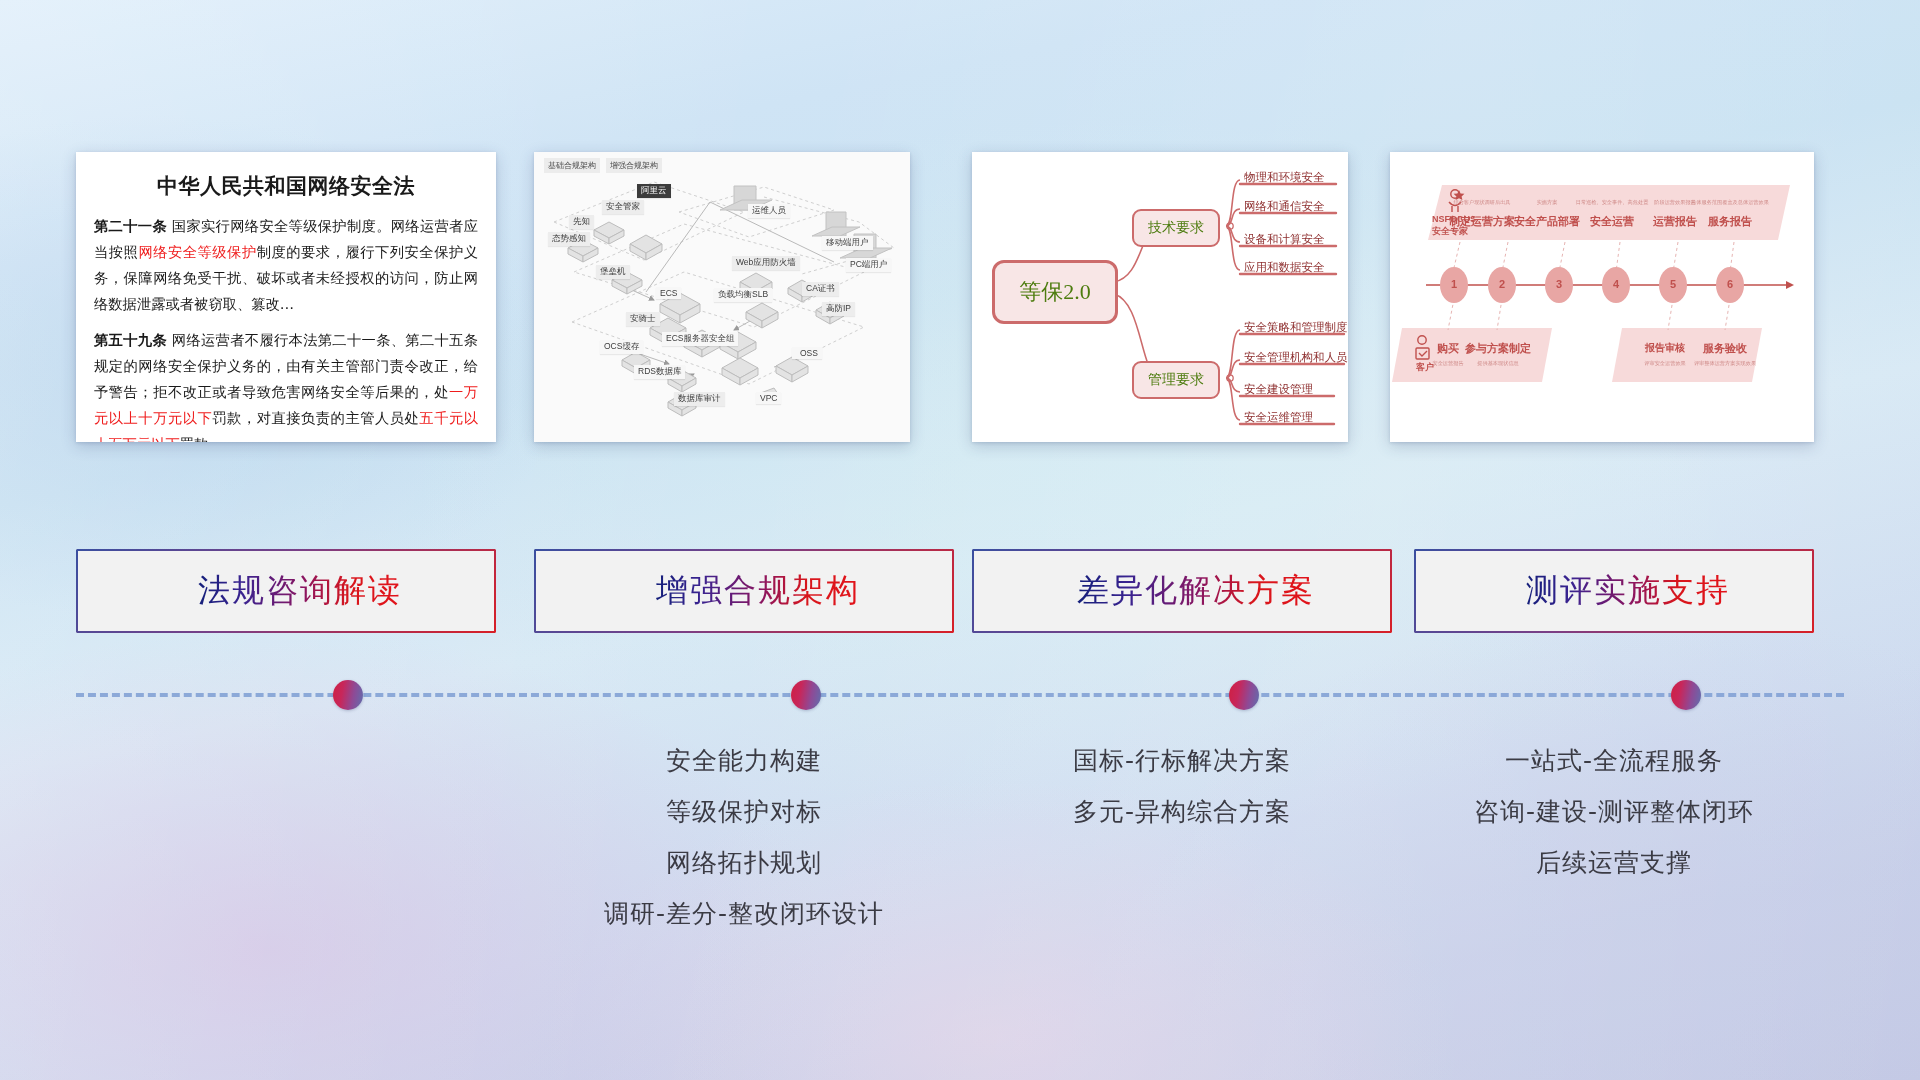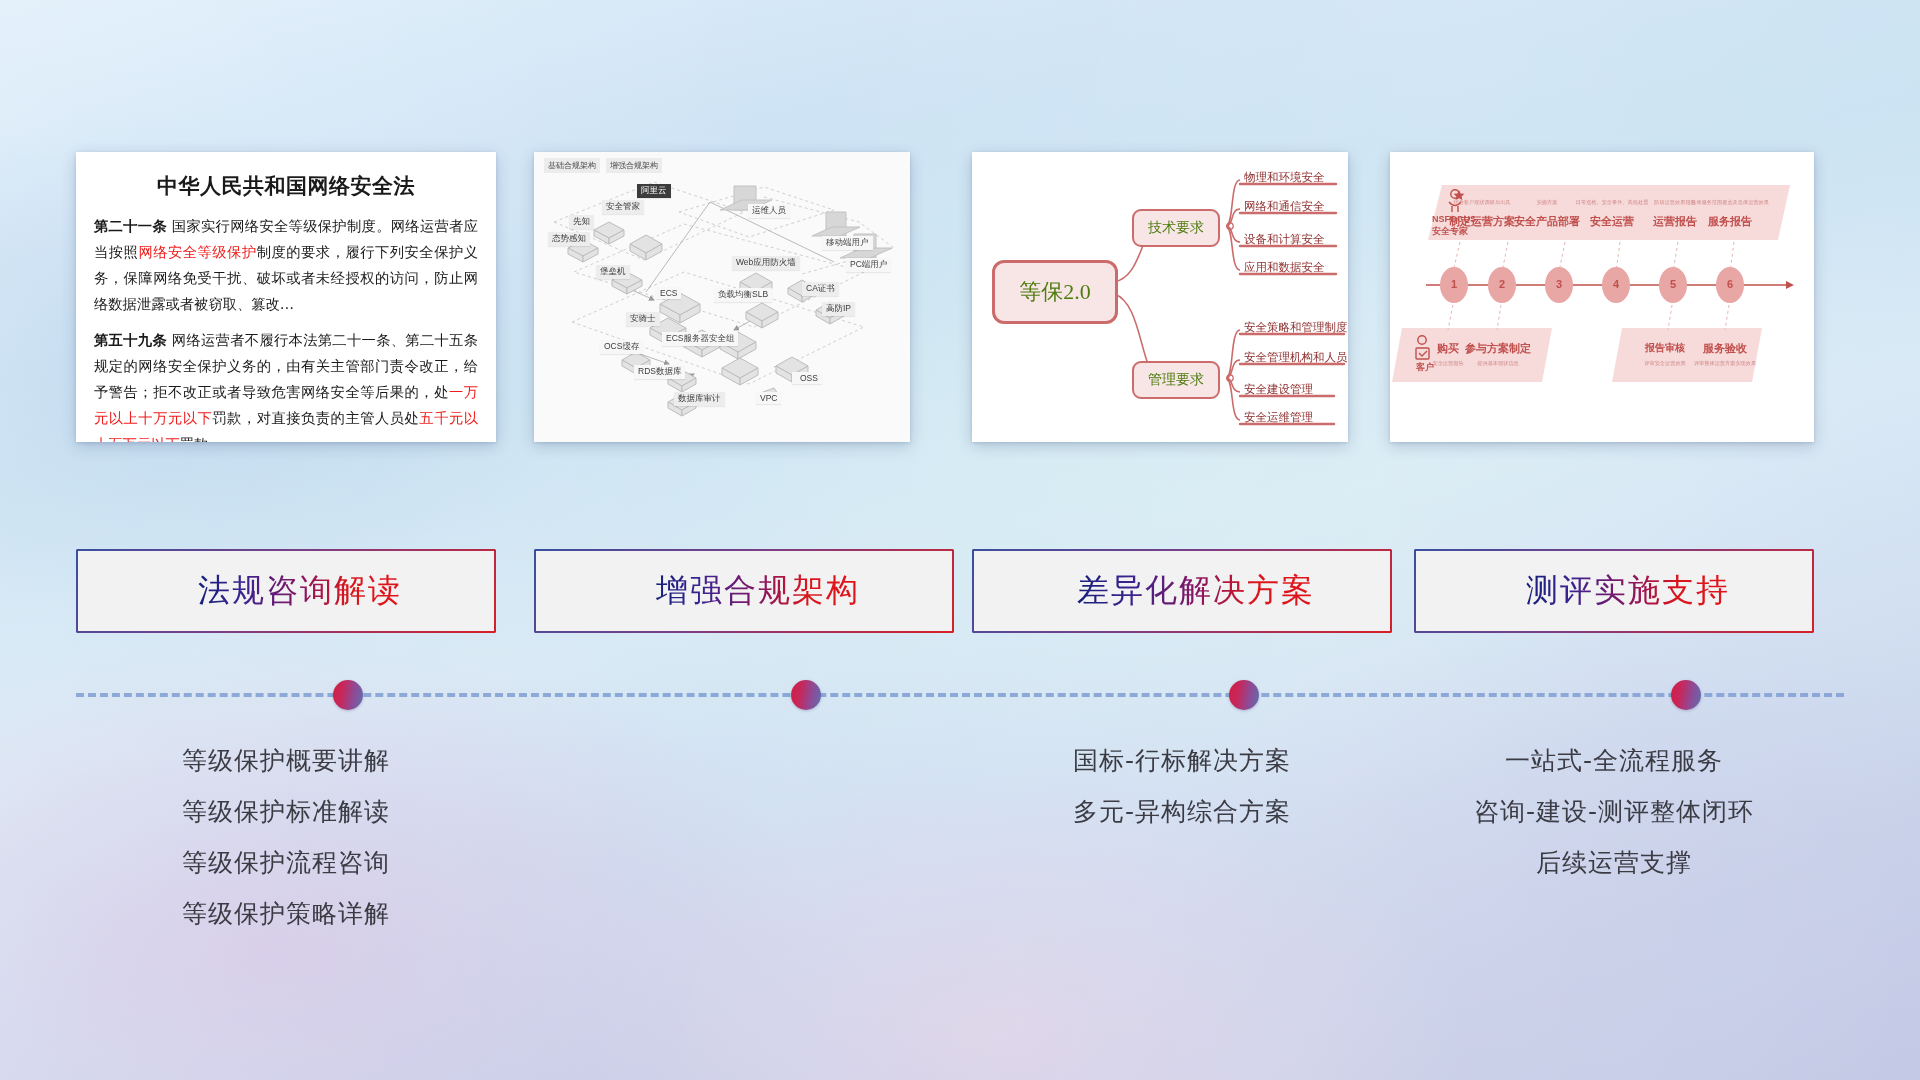--- a/index.html
+++ b/index.html
@@ -238,21 +238,21 @@
           <div class="nodelbl plain" style="left: 66px; top: 188px;">OCS缓存</div>
           <div class="nodelbl plain" style="left: 100px; top: 213px;">RDS数据库</div>
           <div class="nodelbl" style="left: 140px; top: 240px;">数据库审计</div>
           <div class="nodelbl" style="left: 198px; top: 104px;">Web应用防火墙</div>
           <div class="nodelbl plain" style="left: 180px; top: 136px;">负载均衡SLB</div>
           <div class="nodelbl plain" style="left: 214px; top: 52px;">运维人员</div>
           <div class="nodelbl" style="left: 268px; top: 130px;">CA证书</div>
           <div class="nodelbl" style="left: 288px; top: 150px;">高防IP</div>
           <div class="nodelbl plain" style="left: 288px; top: 84px;">移动端用户</div>
           <div class="nodelbl plain" style="left: 312px; top: 106px;">PC端用户</div>
-          <div class="nodelbl plain" style="left: 258px; top: 220px; padding-left: 8px;">OSS</div>
+          <div class="nodelbl plain" style="left: 258px; top: 195px; padding-left: 8px;">OSS</div>
           <div class="nodelbl plain" style="left: 222px; top: 240px;">VPC</div>
           <div class="nodelbl plain" style="left: 128px; top: 180px;">ECS服务器安全组</div>
         </div>
     </div>
   </div>
 
   <div class="card c3">
     <div class="mind">
       <svg viewBox="0 0 376 290" width="376" height="290">
         <g stroke="#cc6b6b" stroke-width="1.6" fill="none">
@@ -390,25 +390,25 @@
 
 <div class="timeline">
   <div class="dash"></div>
   <div class="dot" style="left:257px;"></div>
   <div class="dot" style="left:715px;"></div>
   <div class="dot" style="left:1153px;"></div>
   <div class="dot" style="left:1595px;"></div>
 </div>
 
 <div class="lists">
-  <div class="lst l1" id="lst0">
-      <div>等级保护概要讲解</div>
-      <div>等级保护标准解读</div>
-      <div>等级保护流程咨询</div>
-      <div>等级保护策略详解</div>
+  <div class="lst l2" id="lst1">
+      <div>安全能力构建</div>
+      <div>等级保护对标</div>
+      <div>网络拓扑规划</div>
+      <div>调研-差分-整改闭环设计</div>
     </div>
   <div class="lst l3" id="lst2">
       <div>国标-行标解决方案</div>
       <div>多元-异构综合方案</div>
     </div>
   <div class="lst l4" id="lst3">
       <div>一站式-全流程服务</div>
       <div>咨询-建设-测评整体闭环</div>
       <div>后续运营支撑</div>
     </div>

